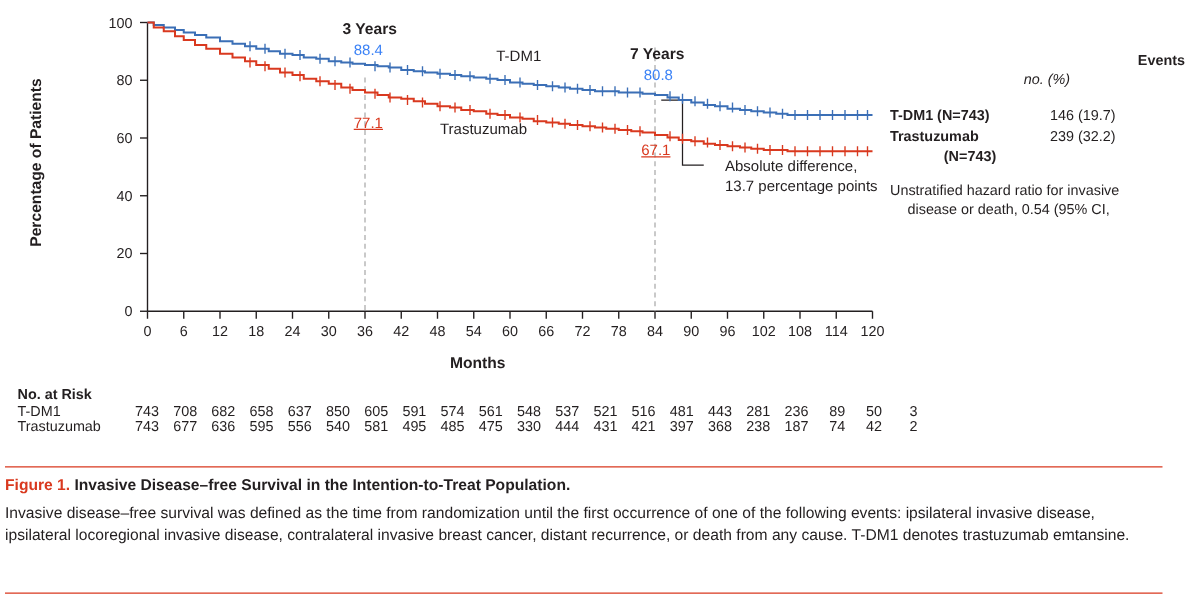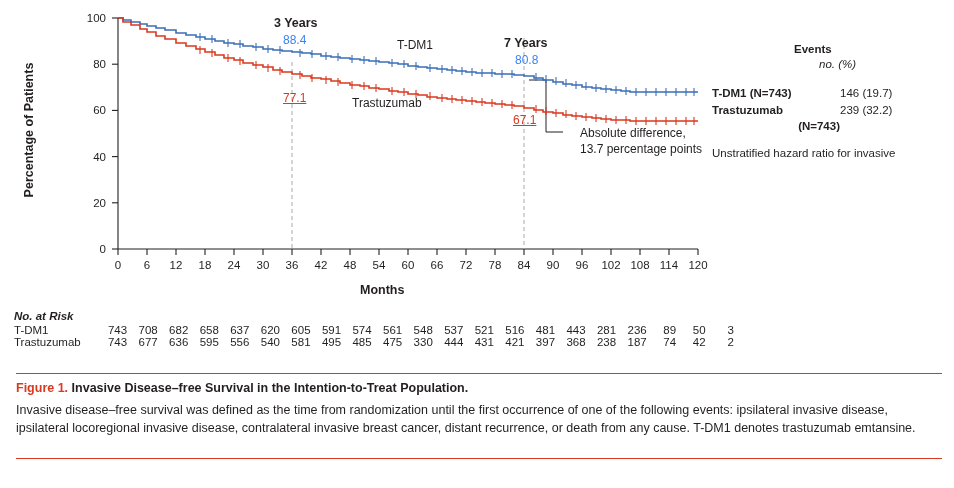--- a/index.html
+++ b/index.html
@@ -43,39 +43,39 @@
   .censor-red{stroke:#d9391f;stroke-width:1.1;}
 
   .anno{position:absolute;font-size:12px;margin-left:12px;}
   .anno-bold{font-weight:bold;font-size:12.5px;}
   .blue-val{color:#3b82f6;font-size:12px;}
   .red-val{color:#d9391f;font-size:12px;text-decoration:underline;}
   .series-lab{font-size:12px;color:#231f20;}
 
   
   .legend{position:absolute;left:712px;top:42px;width:236px;font-size:11.5px;line-height:1.32;}
-  .legend .ev-title{font-weight:bold;text-align:left;margin-left:82px;}
+  .legend .ev-title{font-weight:bold;text-align:right;margin-left:82px;}
   .legend .ev-sub{font-style:italic;text-align:left;margin-left:107px;}
   .legend-row{display:flex;margin-top:4px;}
   .legend-row .name{font-weight:bold;width:128px;}
   .legend-row .val{width:90px;}
   .legend-note{margin-top:12px;font-size:11.5px;line-height:1.35;}
   .legend-note .ind{display:block;padding-left:14px;}
 
   
   .risk{position:absolute;left:14px;top:310px;width:720px;font-size:11.5px;}
-  .risk .hdr{font-weight:bold;margin-bottom:2px;font-style:italic;}
+  .risk .hdr{font-weight:bold;margin-bottom:2px;}
   .risk table{border-collapse:collapse;}
   .risk td{padding:0 0 0 0;font-size:11.5px;white-space:nowrap;}
   .risk td.rowname{width:86px;text-align:left;}
   .risk td.num{width:33px;text-align:right;}
 
   
   .caption-box{
-    position:absolute;left:16px;top:373px;width:926px;height:86px;
+    position:absolute;left:4px;top:373px;width:926px;height:102px;
     border-top:1.5px solid #d9391f;
     border-bottom:1.5px solid #d9391f;
     padding-top:7px;
     box-sizing:border-box;
   }
   .cap-title{font-size:12.5px;font-weight:bold;margin-bottom:6px;}
   .cap-title .fignum{color:#d9391f;}
   .cap-body{font-size:12.5px;line-height:1.45;}
 </style>
 </head>
@@ -281,41 +281,42 @@
 
     <div class="legend-row" style="margin-top:14px;">
       <span class="name">T-DM1 (N=743)</span>
       <span class="val">146 (19.7)</span>
     </div>
     <div class="legend-row" style="margin-top:1px;">
       <span class="name">Trastuzumab</span>
       <span class="val">239 (32.2)</span>
     </div>
     <div class="legend-row" style="margin-top:1px;">
-      <span class="name" style="text-align:right;">(N=743)</span>
+      <span class="name" style="text-align:center;">(N=743)</span>
       <span class="val"></span>
     </div>
 
     <div class="legend-note">
       <span>Unstratified hazard ratio for invasive</span>
+      <span class="ind">disease or death, 0.54 (95% CI,</span>
     </div>
   </div>
 
   <div class="risk">
     <div class="hdr">No. at Risk</div>
     <table>
       <tbody>
           <tr>
         <td class="rowname">T-DM1</td>
         <td class="num">743</td>
         <td class="num">708</td>
         <td class="num">682</td>
         <td class="num">658</td>
         <td class="num">637</td>
-        <td class="num">620</td>
+        <td class="num">850</td>
         <td class="num">605</td>
         <td class="num">591</td>
         <td class="num">574</td>
         <td class="num">561</td>
         <td class="num">548</td>
         <td class="num">537</td>
         <td class="num">521</td>
         <td class="num">516</td>
         <td class="num">481</td>
         <td class="num">443</td>

